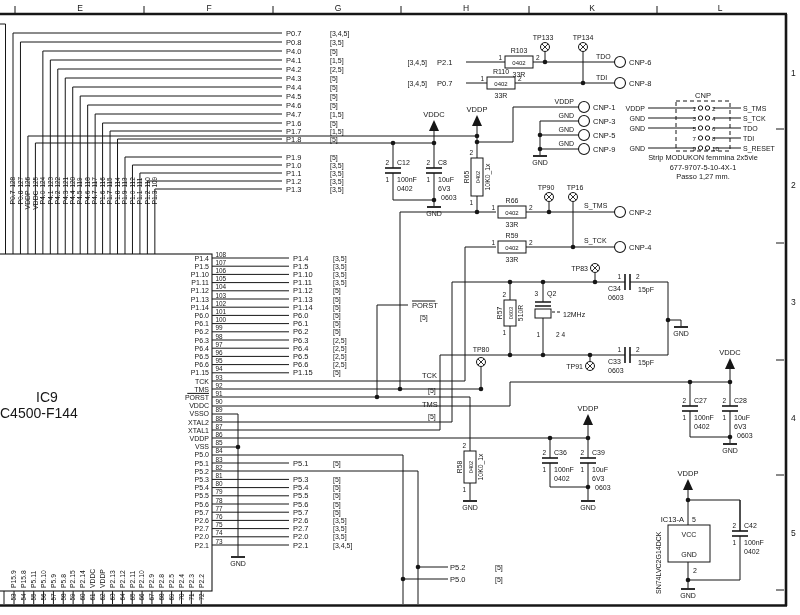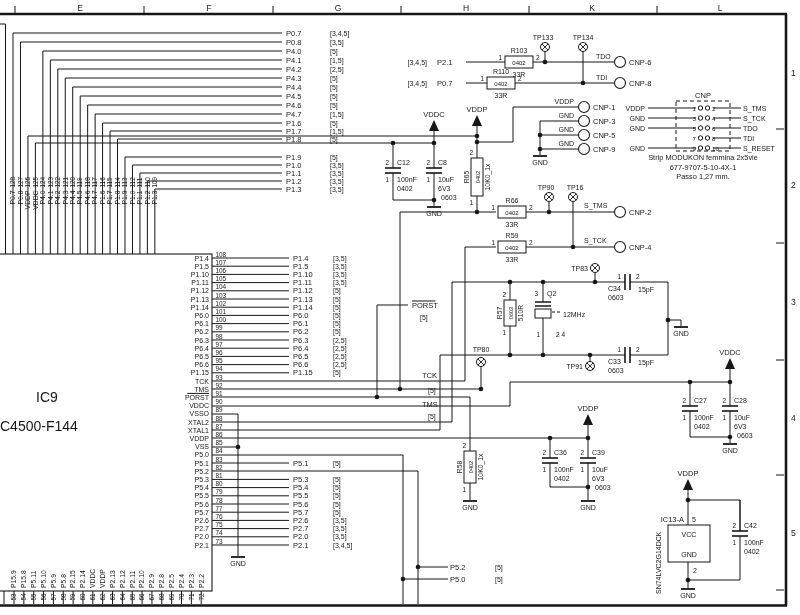--- a/index.html
+++ b/index.html
@@ -5,21 +5,21 @@
   html,body{margin:0;padding:0;background:#fff}
   body{width:800px;height:615px;position:relative;font-family:"Liberation Sans",sans-serif;overflow:hidden}
   svg{position:absolute;left:0;top:0}
   svg text{font-family:"Liberation Sans",sans-serif;fill:#161616}
   .abs{position:absolute;font-size:14px;color:#161616;white-space:nowrap}
 </style>
 </head>
 <body>
 
 <div class="abs" style="left:36px;top:389px">IC9</div>
-<div class="abs" style="left:0px;top:418px">C4500-F144</div>
+<div class="abs" style="left:0px;top:405px">C4500-F144</div>
 
 <svg width="800" height="615" viewBox="0 0 800 615" xmlns="http://www.w3.org/2000/svg">
     <polyline points="0,14 787,14" fill="none" stroke="#161616" stroke-width="2.6"></polyline>
     <polyline points="786,14 786,606" fill="none" stroke="#161616" stroke-width="2.6"></polyline>
     <polyline points="0,605.5 787,605.5" fill="none" stroke="#161616" stroke-width="2.6"></polyline>
     <polyline points="15,6 15,13" fill="none" stroke="#161616" stroke-width="1"></polyline>
     <polyline points="144,6 144,13" fill="none" stroke="#161616" stroke-width="1"></polyline>
     <polyline points="273,6 273,13" fill="none" stroke="#161616" stroke-width="1"></polyline>
     <polyline points="401,6 401,13" fill="none" stroke="#161616" stroke-width="1"></polyline>
     <polyline points="529,6 529,13" fill="none" stroke="#161616" stroke-width="1"></polyline>

